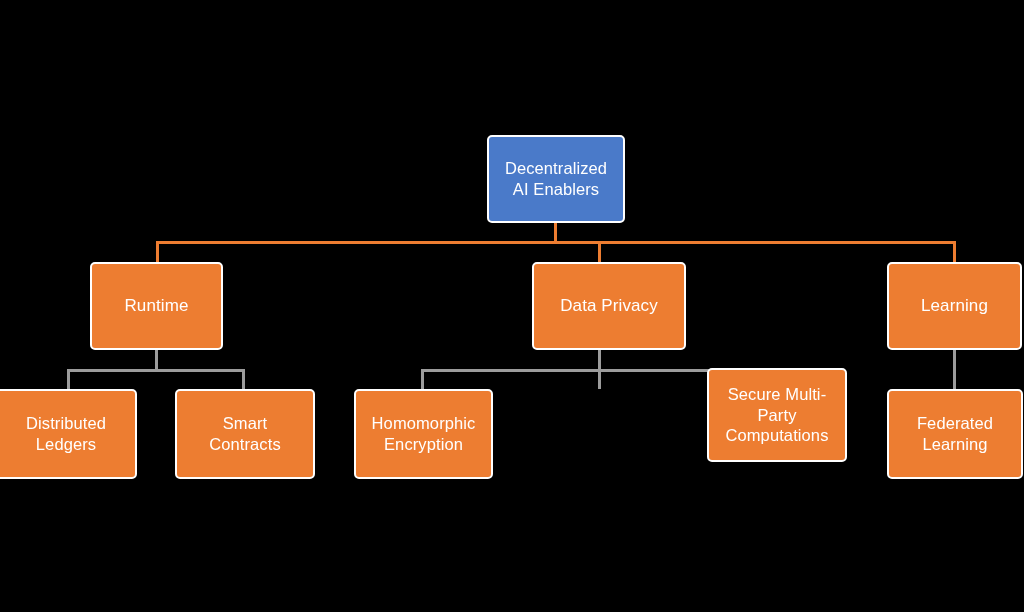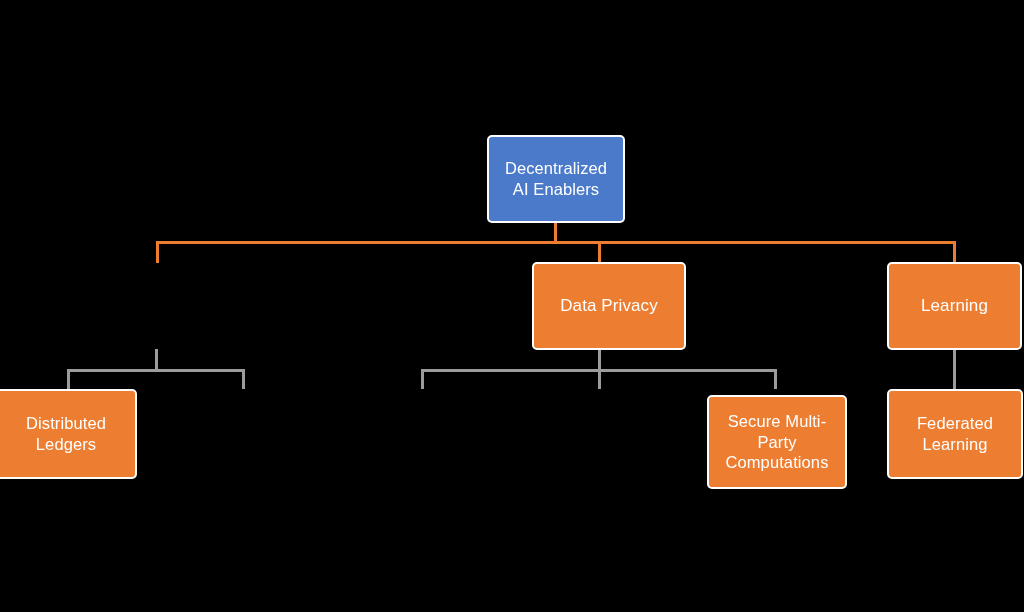--- a/index.html
+++ b/index.html
@@ -75,38 +75,49 @@
   <div class="conn conn-gray" style="left:598px; top:369px; width:3px; height:20px;"></div>
   <div class="conn conn-gray" style="left:774px; top:369px; width:3px; height:20px;"></div>
 
   <div class="conn conn-gray" style="left:953px; top:349px; width:3px; height:40px;"></div>
 
   <div class="node node-root" style="left:487px; top:135px; width:138px; height:88px;">
     <span class="node-label">Decentralized
 AI Enablers</span>
   </div>
 
+  <div class="node node-branch" style="left:90px; top:262px; width:133px; height:88px;">
+    <span class="node-label">Runtime</span>
+  </div>
 
   <div class="node node-branch" style="left:532px; top:262px; width:154px; height:88px;">
     <span class="node-label">Data Privacy</span>
   </div>
 
   <div class="node node-branch" style="left:887px; top:262px; width:135px; height:88px;">
     <span class="node-label">Learning</span>
   </div>
 
   <div class="node node-leaf" style="left:-5px; top:389px; width:142px; height:90px;">
     <span class="node-label">Distributed
 Ledgers</span>
   </div>
 
+  <div class="node node-leaf" style="left:175px; top:389px; width:140px; height:90px;">
+    <span class="node-label">Smart
+Contracts</span>
+  </div>
+
+  <div class="node node-leaf" style="left:354px; top:389px; width:139px; height:90px;">
+    <span class="node-label">Homomorphic
+Encryption</span>
+  </div>
 
 
-
-  <div class="node node-leaf" style="left:707px; top:395px; width:140px; height:94px;">
+  <div class="node node-leaf" style="left:707px; top:368px; width:140px; height:94px;">
     <span class="node-label">Secure Multi-
 Party
 Computations</span>
   </div>
 
   <div class="node node-leaf" style="left:887px; top:389px; width:136px; height:90px;">
     <span class="node-label">Federated
 Learning</span>
   </div>
 

